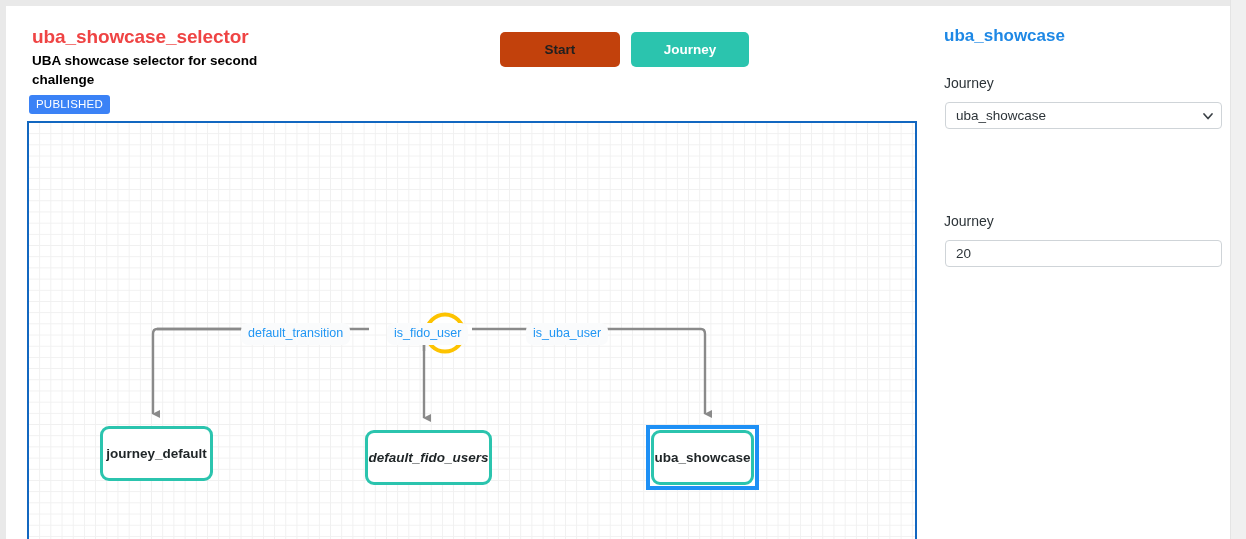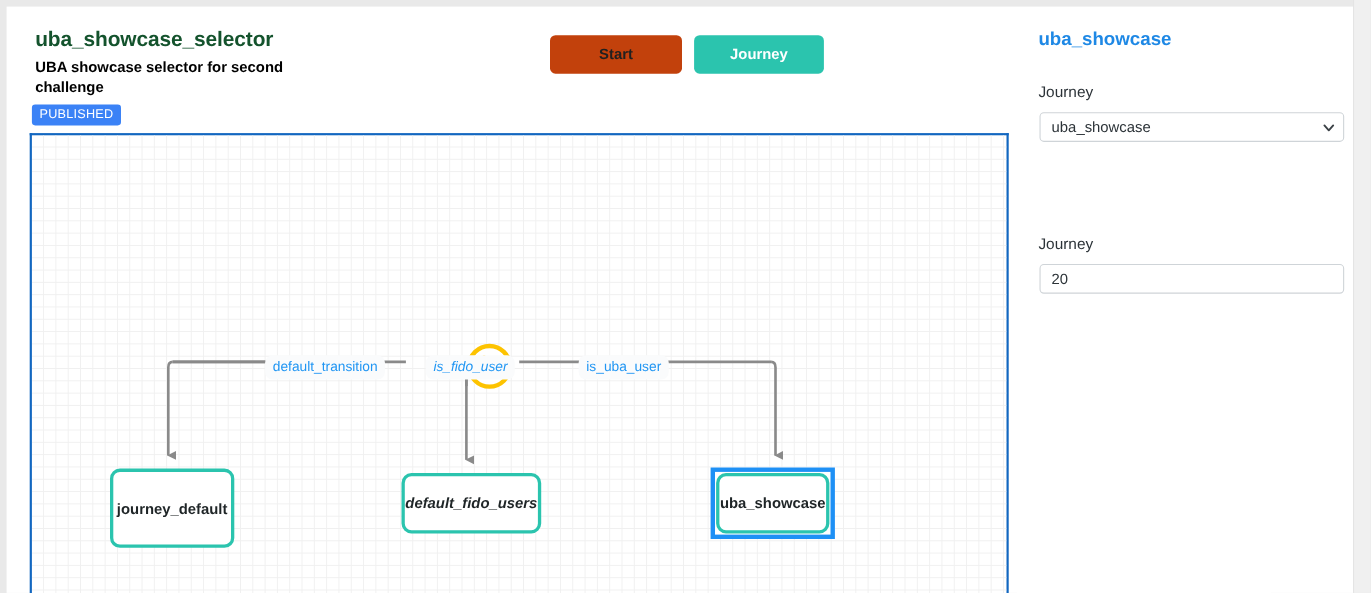--- a/index.html
+++ b/index.html
@@ -46,21 +46,21 @@
     background: #f0f0f0;
     border-radius: 6px;
   }
 
   
   .header-title {
     position: absolute;
     left: 26px; top: 20px;
     font-size: 19px;
     font-weight: bold;
-    color: #14532d;
+    color: #ef4444;
     letter-spacing: -0.1px;
   }
   .header-sub {
     position: absolute;
     left: 26px; top: 45px;
     width: 240px;
     font-size: 13.5px;
     line-height: 19px;
     color: #000000;
     font-weight: bold;
@@ -142,39 +142,39 @@
     background: #fafbfc;
     color: #2196f3;
     font-size: 12.5px;
     border-radius: 7px;
     padding: 4px 7px 5px 7px;
     white-space: nowrap;
     line-height: 13px;
     cursor: pointer;
   }
   .tl-default { left: 212px; top: 200px; text-align: right; }
-  .tl-fido    { left: 358px; top: 200px; font-style: italic; }
+  .tl-fido    { left: 358px; top: 200px; }
   .tl-uba     { left: 497px; top: 200px; }
 
   
   .jbox {
     position: absolute;
     background: #ffffff;
     border: 3px solid #2bc4ae;
     border-radius: 9px;
     display: flex;
     align-items: center;
     justify-content: center;
     font-size: 13.5px;
     font-weight: bold;
     color: #1f2527;
     cursor: pointer;
     white-space: nowrap;
   }
-  .jb-default { left: 71px; top: 303px; width: 113px; height: 72px; }
+  .jb-default { left: 71px; top: 303px; width: 113px; height: 55px; }
   .jb-fido    { left: 336px; top: 307px; width: 127px; height: 55px; font-style: italic; }
   .jb-uba     { left: 622px; top: 307px; width: 103px; height: 55px; }
 
   .sel-ring {
     position: absolute;
     left: 617px; top: 302px;
     width: 113px; height: 65px;
     border: 4px solid #1e90f5;
     background: #ffffff;
     cursor: pointer;

